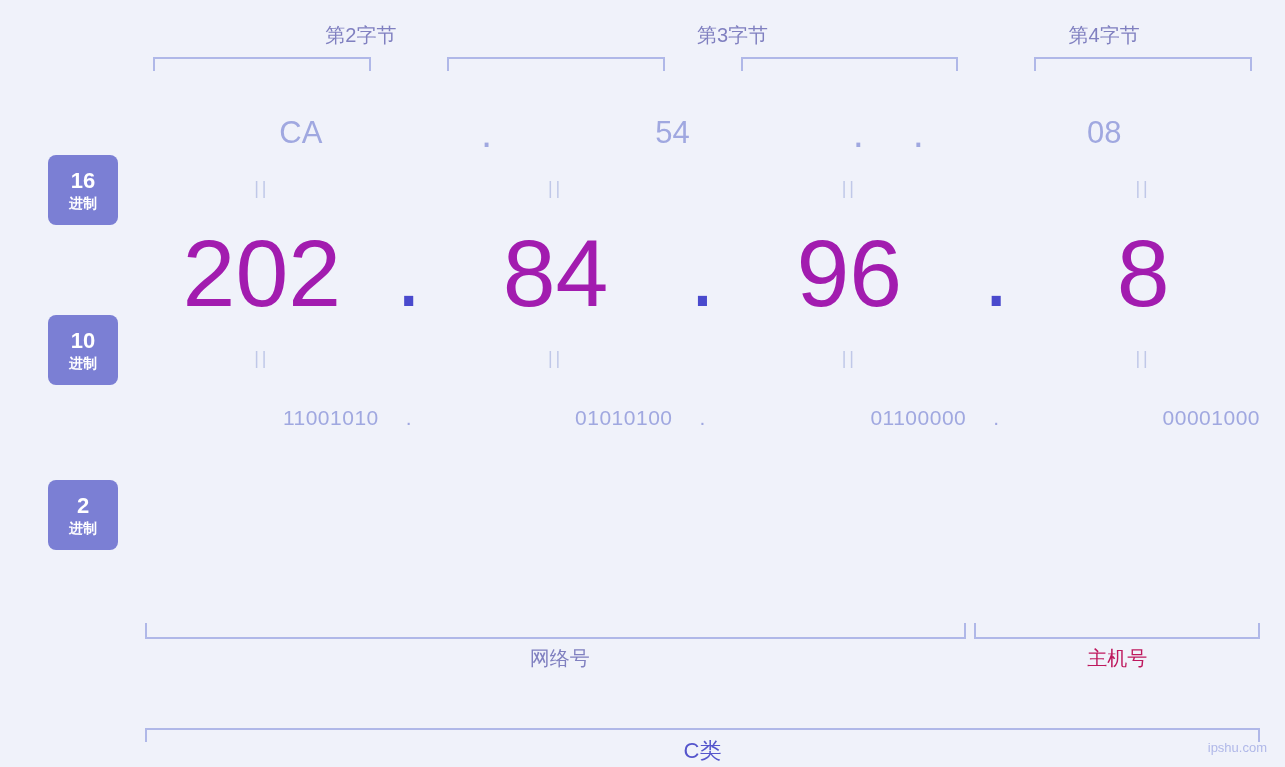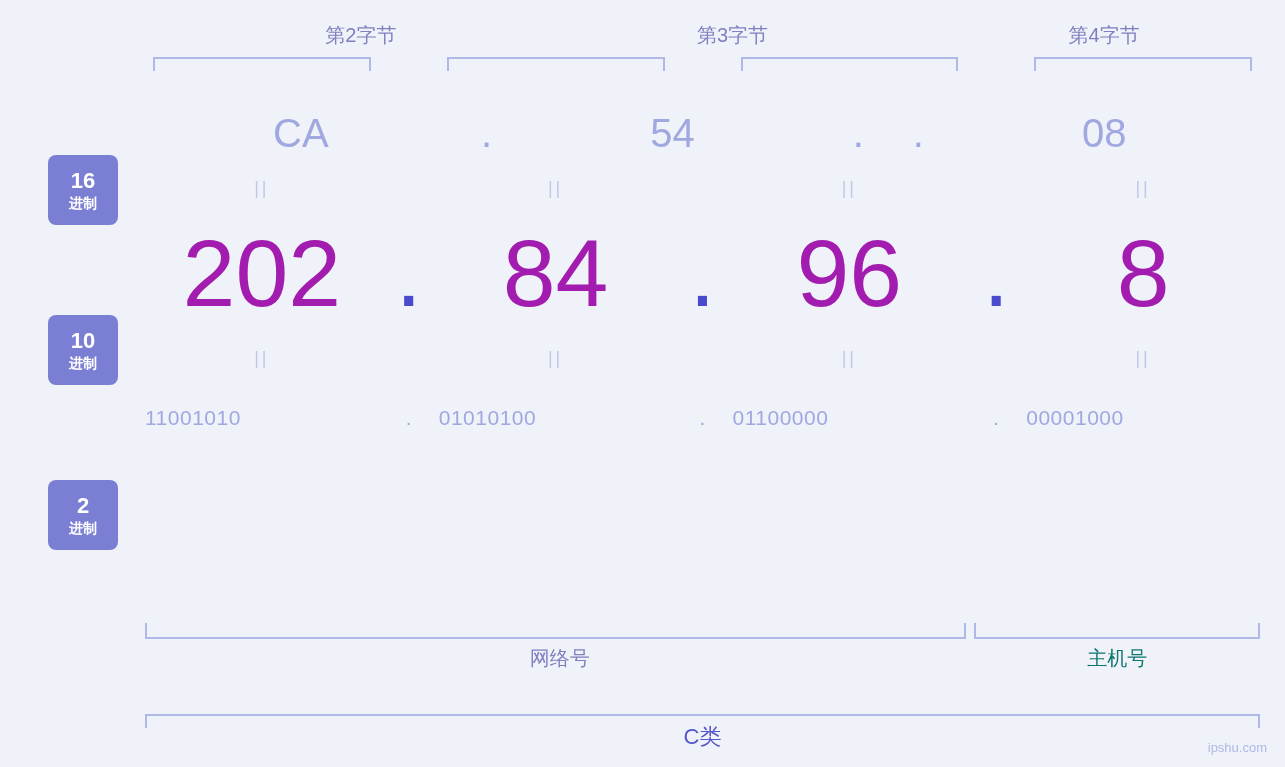--- a/index.html
+++ b/index.html
@@ -108,21 +108,21 @@
       width: 100%;
       align-items: center;
       margin-top: 30px;
       height: 60px;
     }
 
     .hex-cell {
       flex: 1;
       text-align: center;
       color: #a0a8e0;
-      font-size: 40px;
+      font-size: 31px;
     }
 
     .sep-cell {
       width: 60px;
       text-align: center;
       color: #a0a8e0;
       font-size: 40px;
     }
 
     
@@ -174,21 +174,21 @@
     
     .bin-row {
       display: flex;
       width: 100%;
       align-items: center;
       height: 70px;
     }
 
     .bin-cell {
       flex: 1;
-      text-align: left;
+      text-align: right;
       color: #a0a8e0;
       font-size: 21px;
       letter-spacing: 0.5px;
     }
 
     .bin-sep {
       width: 60px;
       text-align: center;
       color: #a0a8e0;
       font-size: 21px;
@@ -302,25 +302,25 @@
     </div>
 
     <div style="flex:1; height:2px; background:#b0b8e8; margin-top:14px; position:relative;">
       <div style="position:absolute;top:-14px;left:0;width:2px;height:16px;background:#b0b8e8;"></div>
       <div style="position:absolute;top:-14px;right:0;width:2px;height:16px;background:#b0b8e8;"></div>
     </div>
   </div>
 
   <div style="display:flex; width:100%;">
     <div style="width:calc(75% - 7px); text-align:center; color:#8080c0; font-size:20px;">网络号</div>
-    <div style="flex:1; text-align:center; color:#0f766e; font-size:20px;">主机号</div>
-  </div>
-</div>
-
-<div style="position:absolute; left:145px; right:25px; bottom:15px;">
+    <div style="flex:1; text-align:center; color:#be185d; font-size:20px;">主机号</div>
+  </div>
+</div>
+
+<div style="position:absolute; left:145px; right:25px; bottom:1px;">
   <div style="height:2px; background:#b0b8e8; margin-bottom:6px; position:relative;">
     <div style="position:absolute;top:0;left:0;width:2px;height:14px;background:#b0b8e8;"></div>
     <div style="position:absolute;top:0;right:0;width:2px;height:14px;background:#b0b8e8;"></div>
   </div>
   <div style="text-align:center; color:#5555cc; font-size:22px;">C类</div>
 </div>
 
 <div class="watermark">ipshu.com</div>
 
 </body></html>

